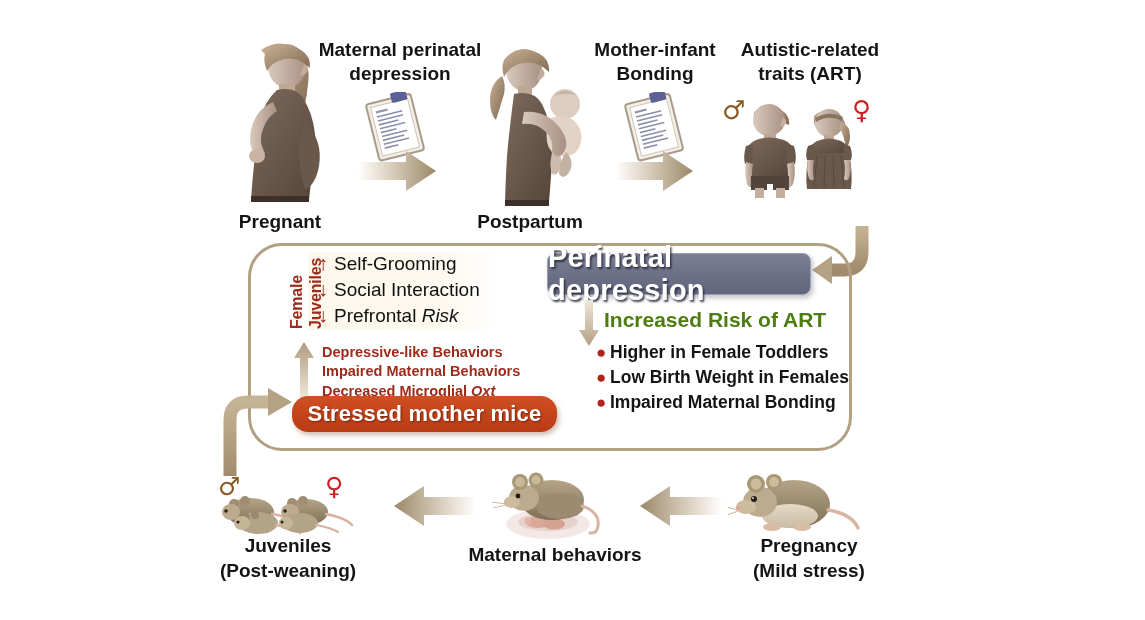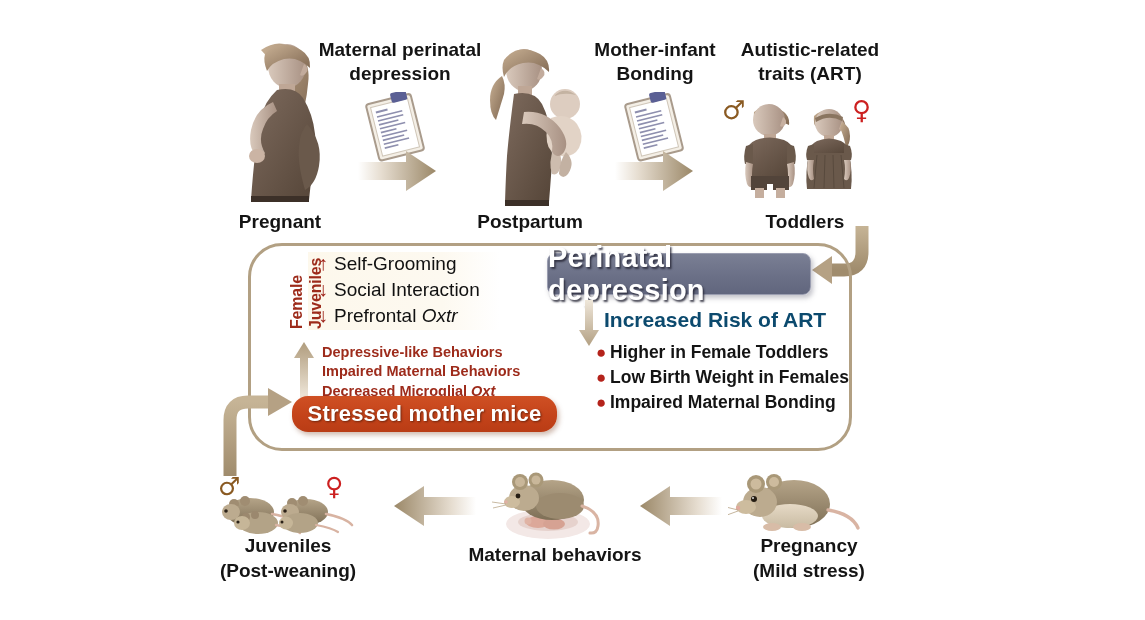--- a/index.html
+++ b/index.html
@@ -107,21 +107,21 @@
   }
   .pill-slate span{
     color:#fff;font-weight:700;font-size:29px;letter-spacing:.2px;
     text-shadow:1.5px 1.5px 2px rgba(40,40,55,.85);
     font-family:"Liberation Sans", sans-serif;
   }
 
   
   .risk-title{
     position:absolute;left:604px;top:308px;
-    font-size:21px;font-weight:700;color:#0c4a6e;white-space:nowrap;
+    font-size:21px;font-weight:700;color:#4d7c0f;white-space:nowrap;
     font-family:"Liberation Sans", sans-serif;
   }
   .risk-list{
     position:absolute;left:596px;top:340px;
     font-size:17.5px;font-weight:700;color:#141414;line-height:1.42;
     white-space:nowrap;font-family:"Liberation Sans", sans-serif;
   }
   .risk-list .bul{color:#b4231b;font-size:17px;display:inline-block;width:14px;}
 
   
@@ -351,21 +351,20 @@
             <line x1="37" y1="49" x2="40" y2="82"></line>
         </g>
 
         <path d="M4 40 q-3 8 -1 14 l7 0 l0 -16z" fill="#6a594b"></path>
         <path d="M46 40 q3 8 1 14 l-7 0 l0 -16z" fill="#6a594b"></path>
         <path d="M4 54 q-2 10 1 18 q2 4 5 1 q-2 -10 0 -19z" fill="url(#skin)"></path>
         <path d="M46 54 q2 10 -1 18 q-2 4 -5 1 q2 -10 0 -19z" fill="url(#skin)"></path>
       </g>
     </svg>
   </div>
-  <div class="abs lbl caption" style="left:730px;top:210px;width:150px;">Toddlers</div>
 
   <div class="abs" style="left:800px;top:226px;">
     <svg width="90" height="62" viewBox="0 0 90 62">
       <path d="M62 0 L62 26 Q62 44 44 44 L30 44" fill="none" stroke="url(#gCurve)" stroke-width="13" stroke-linecap="butt"></path>
       <path d="M32 30 L12 44 L32 58 Z" fill="#b5a184"></path>
     </svg>
   </div>
 
   <div class="mainbox"></div>
 
@@ -375,21 +374,21 @@
     <span class="l2">Juveniles</span>
   </div>
 
   <div class="fjline" style="top:252px;">
     <span class="ar">↑</span><span>Self-Grooming</span>
   </div>
   <div class="fjline" style="top:278px;">
     <span class="ar">↓</span><span>Social Interaction</span>
   </div>
   <div class="fjline" style="top:304px;">
-    <span class="ar">↓</span><span>Prefrontal </span><i>Oxtr</i>
+    <span class="ar">↓</span><span>Prefrontal </span><i>Risk</i>
   </div>
 
   <div class="abs" style="left:293px;top:342px;">
     <svg width="22" height="56" viewBox="0 0 22 56">
       <path d="M11 0 L21 16 L15 16 L15 56 L7 56 L7 16 L1 16 Z" fill="url(#gArrowUp)"></path>
     </svg>
   </div>
 
   <div class="redlist">
     <div>Depressive-like Behaviors</div>

